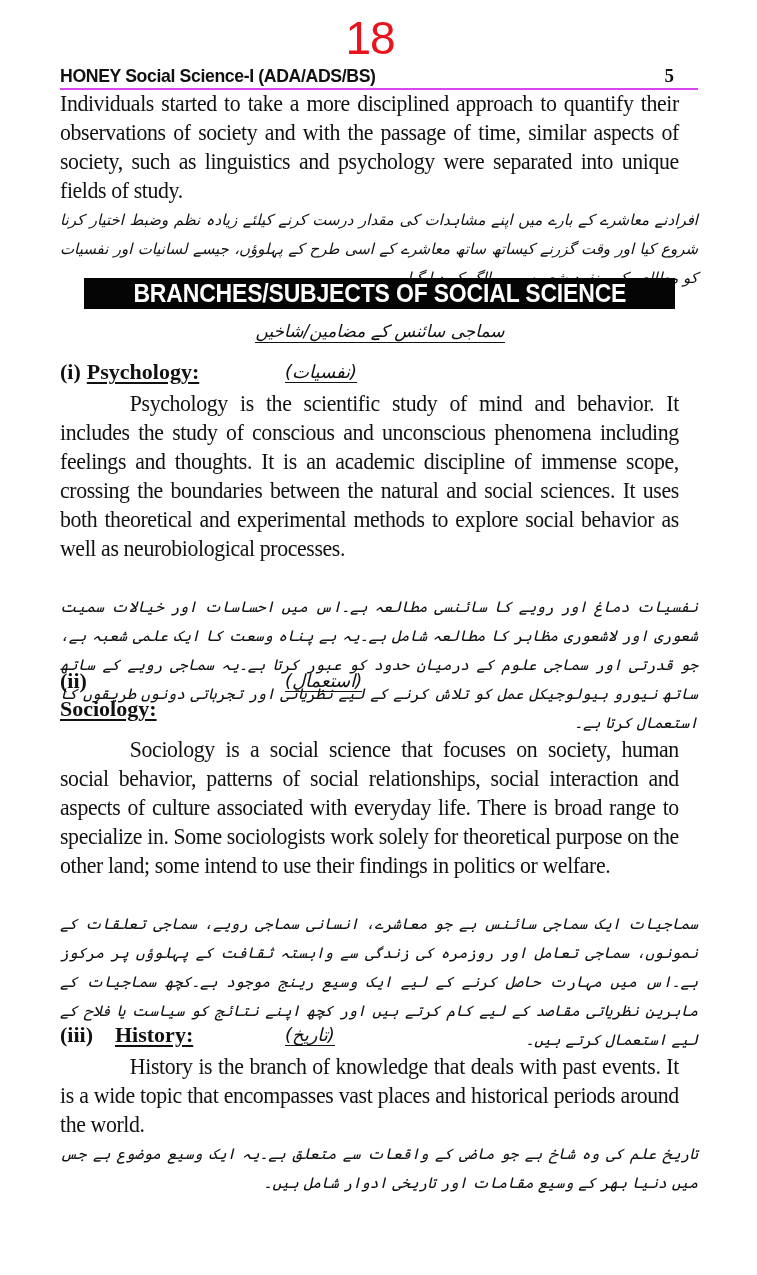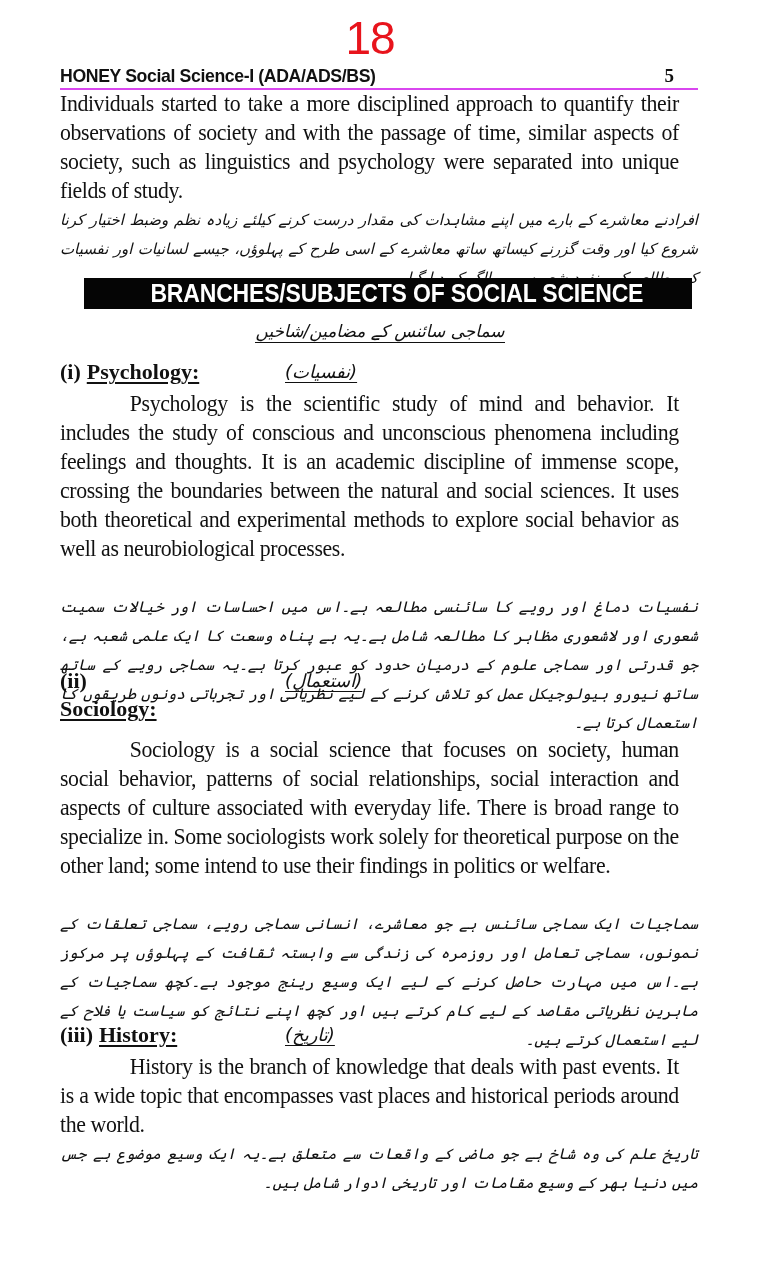--- a/index.html
+++ b/index.html
@@ -94,21 +94,20 @@
       background: #050505;
       color: #ffffff;
       display: flex;
       align-items: center;
       justify-content: center;
       font-family: "Liberation Sans", "DejaVu Sans", sans-serif;
       font-weight: bold;
       font-size: 25px;
       letter-spacing: -0.2px;
       white-space: nowrap;
-      padding-left: 17px;
     }
     .section-bar span {
       display: inline-block;
       transform: scaleX(0.92);
     }
     .section-ur {
       position: absolute;
       left: 230px;
       top: 316px;
       width: 300px;
@@ -190,21 +189,21 @@
   <div class="sub-heading" style="top:667px;flex-direction:column;">
     <span class="num">(ii)</span>
     <span class="name">Sociology:</span>
     <span class="ur">(استعمال)</span>
   </div>
   <div class="body-en" style="top:735px;">
     <span class="indent"></span><span>Sociology is a social science that focuses on society, human social behavior, patterns of social relationships, social interaction and aspects of culture associated with everyday life. There is broad range to specialize in. Some sociologists work solely for theoretical purpose on the other land; some intend to use their findings in politics or welfare.</span>
   </div>
   <div class="body-ur" style="top:910px;">سماجیات ایک سماجی سائنس ہے جو معاشرے، انسانی سماجی رویے، سماجی تعلقات کے نمونوں، سماجی تعامل اور روزمرہ کی زندگی سے وابستہ ثقافت کے پہلوؤں پر مرکوز ہے۔اس میں مہارت حاصل کرنے کے لیے ایک وسیع رینج موجود ہے۔کچھ سماجیات کے ماہرین نظریاتی مقاصد کے لیے کام کرتے ہیں اور کچھ اپنے نتائج کو سیاست یا فلاح کے لیے استعمال کرتے ہیں۔</div>
 
-  <div class="sub-heading" style="top:1021px;">
+  <div class="sub-heading" style="top:1021px;gap:16px;">
     <span class="num">(iii)</span>
     <span class="name">History:</span>
     <span class="ur">(تاریخ)</span>
   </div>
   <div class="body-en" style="top:1052px;">
     <span class="indent"></span><span>History is the branch of knowledge that deals with past events. It is a wide topic that encompasses vast places and historical periods around the world.</span>
   </div>
   <div class="body-ur" style="top:1140px;">تاریخ علم کی وہ شاخ ہے جو ماضی کے واقعات سے متعلق ہے۔یہ ایک وسیع موضوع ہے جس میں دنیا بھر کے وسیع مقامات اور تاریخی ادوار شامل ہیں۔</div>
 
 </div>

